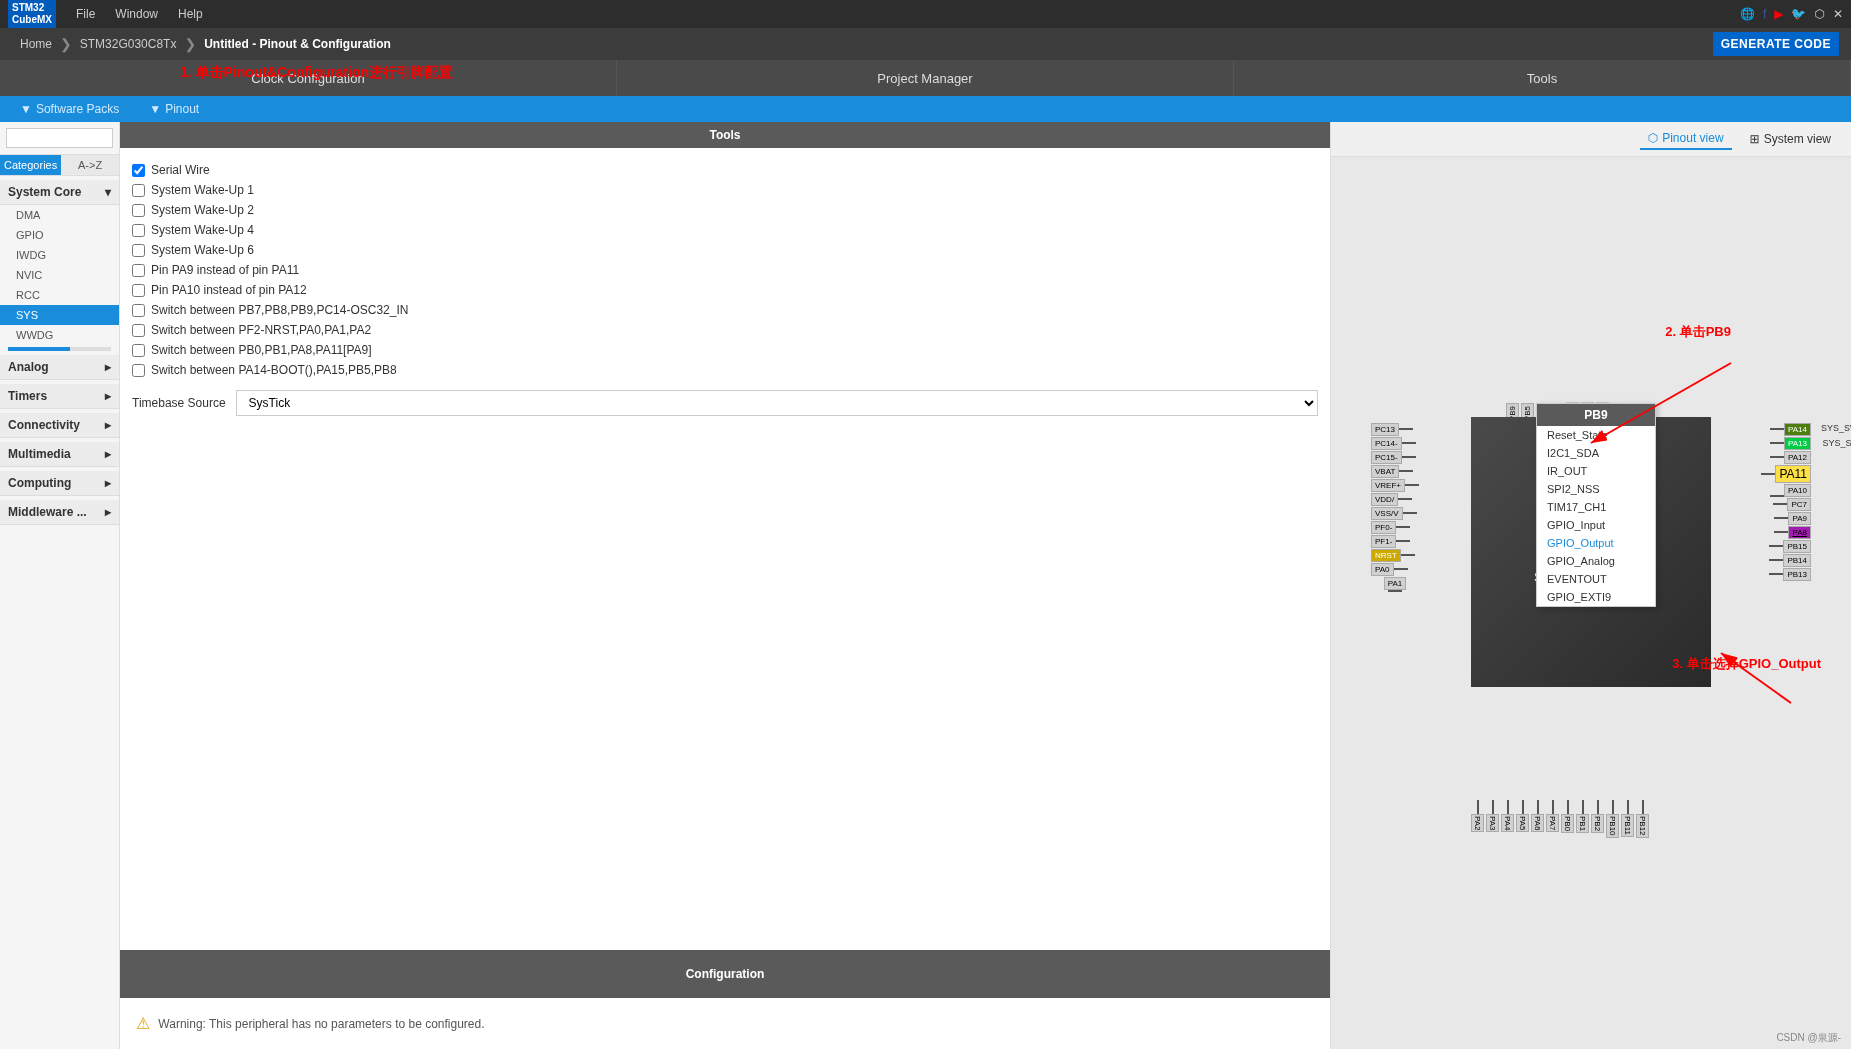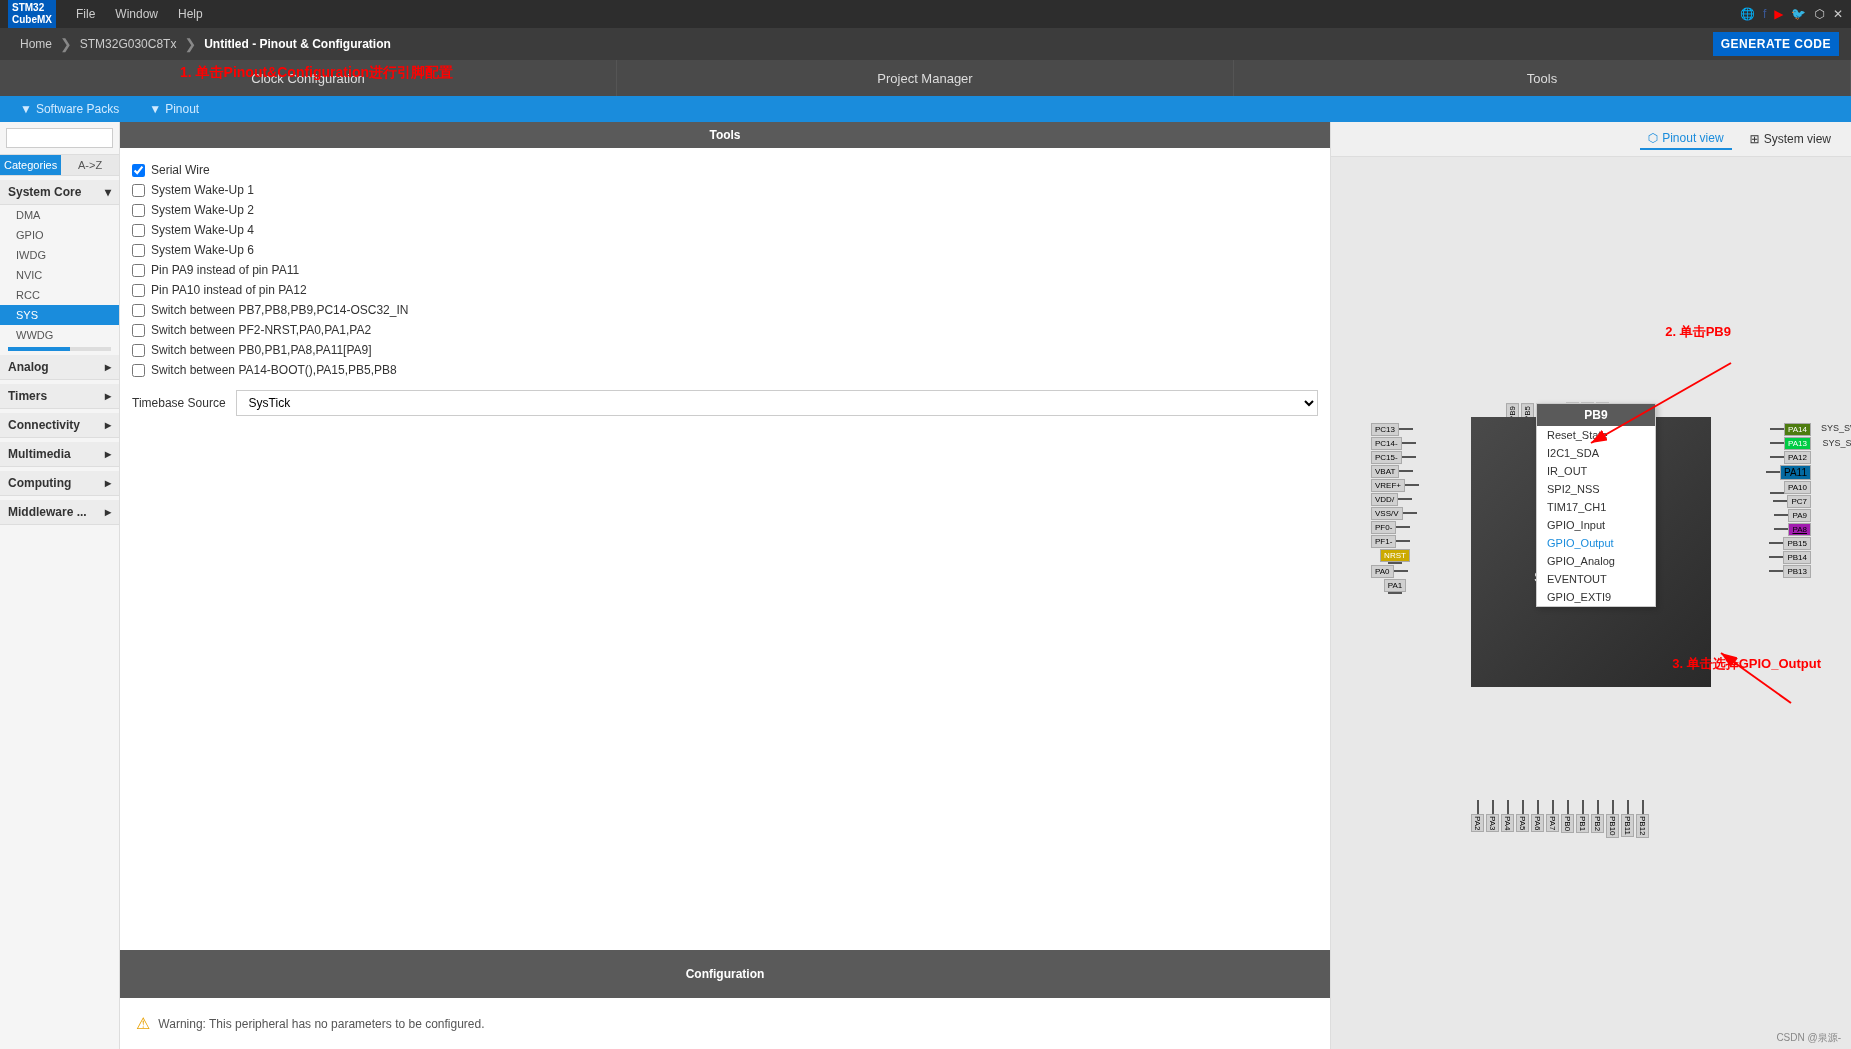--- a/index.html
+++ b/index.html
@@ -612,21 +612,21 @@
             <div style="width:14px;height:2px;background:#555;"></div>
           </div>
           <div style="display:flex; align-items:center;">
             <div style="font-size:8px;background:#d0d0d0;padding:1px 3px;border:1px solid #aaa;">PF0-</div>
             <div style="width:14px;height:2px;background:#555;"></div>
           </div>
           <div style="display:flex; align-items:center;">
             <div style="font-size:8px;background:#d0d0d0;padding:1px 3px;border:1px solid #aaa;">PF1-</div>
             <div style="width:14px;height:2px;background:#555;"></div>
           </div>
-          <div style="display:flex; align-items:center;flex-direction:column;">
+          <div style="display:flex; align-items:center;">
             <div style="font-size:8px;background:#ccaa00;color:white;padding:1px 3px;border:1px solid #aaa;">NRST</div>
             <div style="width:14px;height:2px;background:#555;"></div>
           </div>
           <div style="display:flex; align-items:center;">
             <div style="font-size:8px;background:#d0d0d0;padding:1px 3px;border:1px solid #aaa;">PA0</div>
             <div style="width:14px;height:2px;background:#555;"></div>
           </div>
           <div style="display:flex; align-items:center;flex-direction:column;">
             <div style="font-size:8px;background:#d0d0d0;padding:1px 3px;border:1px solid #aaa;">PA1</div>
             <div style="width:14px;height:2px;background:#555;"></div>
@@ -641,21 +641,21 @@
           <div style="display:flex; align-items:center; justify-content:flex-end;">
             <div style="width:14px;height:2px;background:#555;"></div>
             <div style="font-size:8px;background:#00cc44;color:white;padding:1px 3px;border:1px solid #aaa;">PA13</div>
           </div>
           <div style="display:flex; align-items:center; justify-content:flex-end;">
             <div style="width:14px;height:2px;background:#555;"></div>
             <div style="font-size:8px;background:#d0d0d0;padding:1px 3px;border:1px solid #aaa;">PA12</div>
           </div>
           <div style="display:flex; align-items:center; justify-content:flex-end;">
             <div style="width:14px;height:2px;background:#555;"></div>
-            <div style="font-size:10px;background:#0369a1;padding:1px 3px;border:1px solid #aaa;">PA11</div>
+            <div style="font-size:12px;background:#fde047;padding:1px 3px;border:1px solid #aaa;">PA11</div>
           </div>
           <div style="display:flex; align-items:flex-end; justify-content:flex-end;">
             <div style="width:14px;height:2px;background:#555;"></div>
             <div style="font-size:8px;background:#d0d0d0;padding:1px 3px;border:1px solid #aaa;">PA10</div>
           </div>
           <div style="display:flex; align-items:center; justify-content:flex-end;">
             <div style="width:14px;height:2px;background:#555;"></div>
             <div style="font-size:8px;background:#d0d0d0;padding:1px 3px;border:1px solid #aaa;">PC7</div>
           </div>
           <div style="display:flex; align-items:center; justify-content:flex-end;">

